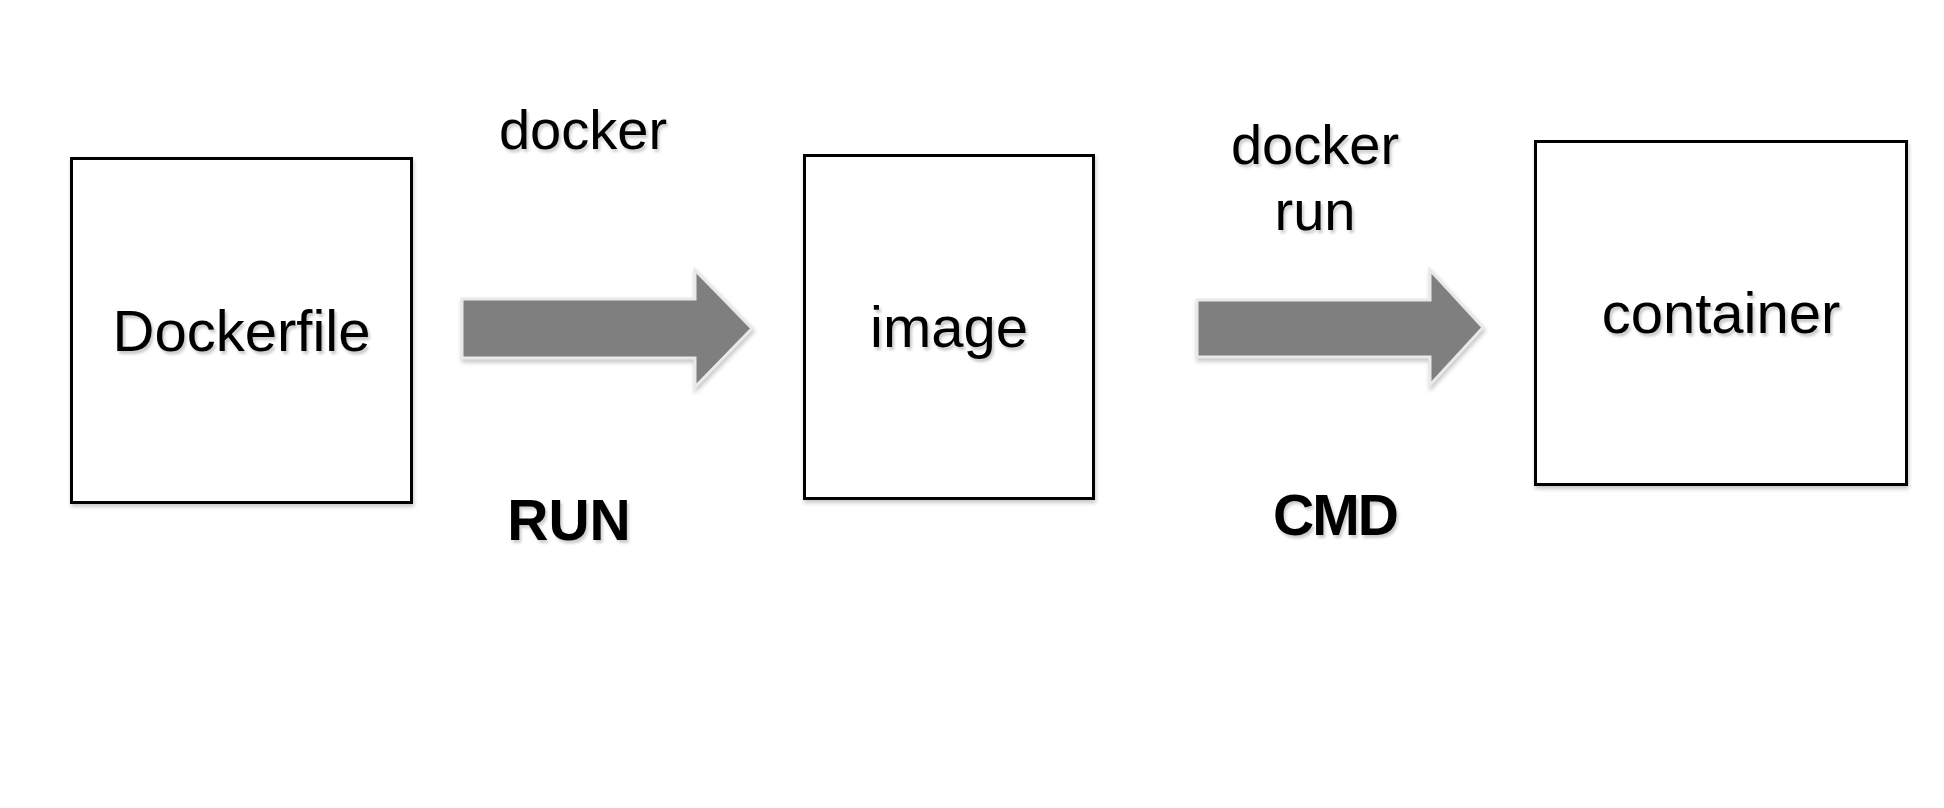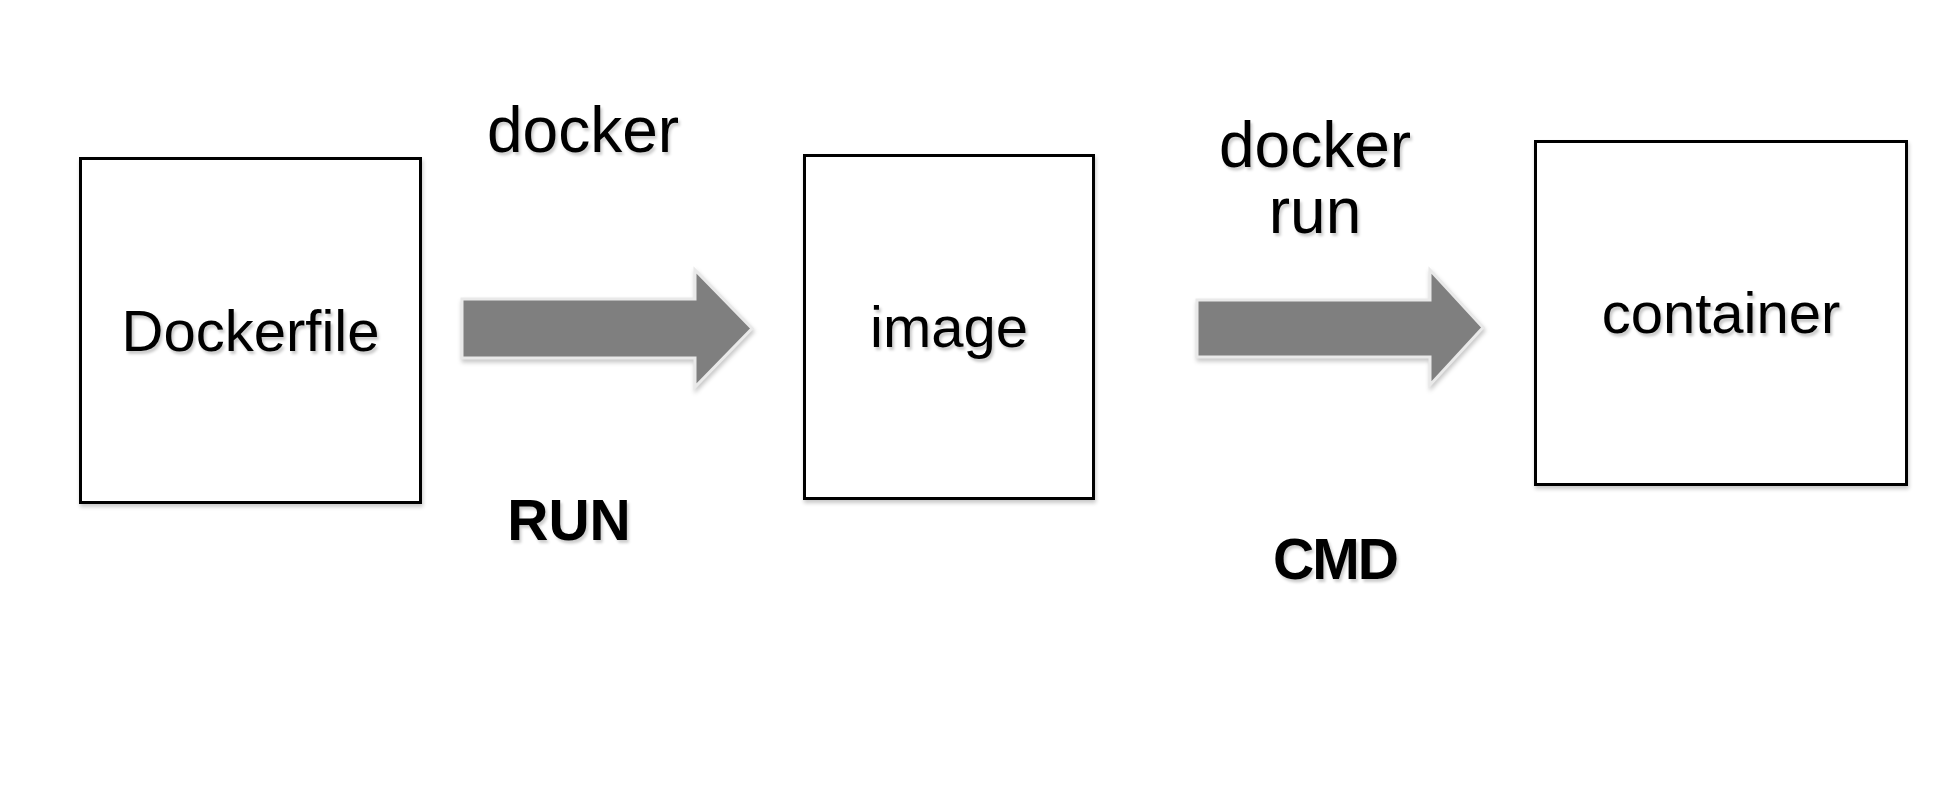--- a/index.html
+++ b/index.html
@@ -19,21 +19,21 @@
   .node {
     position: absolute;
     box-sizing: border-box;
     border: 3px solid var(--node-border, #000000);
     background: #ffffff;
     display: flex;
     align-items: center;
     justify-content: center;
     box-shadow: 1px 3px 4px rgba(0,0,0,0.22);
   }
-  #node-dockerfile { left: 70px;   top: 157px; width: 343px; height: 347px; margin-left: 9px; }
+  #node-dockerfile { left: 70px;   top: 157px; width: 343px; height: 347px; }
   #node-image      { left: 803px;  top: 154px; width: 292px; height: 346px; }
   #node-container  { left: 1534px; top: 140px; width: 374px; height: 346px; }
   .node-label {
     font-size: 58px;
     line-height: 1.1;
     text-shadow: 2px 3px 3px rgba(0,0,0,0.22);
     white-space: nowrap;
   }
   .arrow {
     position: absolute;
@@ -42,37 +42,37 @@
   #arrow-1 { left: 450px;  top: 258px; width: 315px; height: 145px; }
   #arrow-2 { left: 1185px; top: 258px; width: 315px; height: 145px; }
   .arrow polygon {
     fill: var(--arrow-fill, #7f7f7f);
     stroke: var(--arrow-outline, #e9e9e9);
     stroke-width: 3;
   }
   .cmd-label {
     position: absolute;
     text-align: center;
-    font-size: 64px;
+    font-size: 56px;
     line-height: 66px;
     text-shadow: 2px 3px 3px rgba(0,0,0,0.20);
   }
   .cmd-label span { display: block; }
   #edge1-command { left: 433px;  top: 97px;  width: 300px; }
   #edge2-command { left: 1165px; top: 112px; width: 300px; }
   .inst-label {
     position: absolute;
     text-align: center;
     font-weight: bold;
     font-size: 57px;
     text-shadow: 2px 3px 3px rgba(0,0,0,0.20);
   }
   .inst-label span { display: block; }
   #edge1-instruction { left: 444px;  top: 487px; width: 250px; line-height: 66px; }
-  #edge2-instruction { left: 1135px; top: 519px; width: 400px; line-height: 80px; letter-spacing: -2px; }
+  #edge2-instruction { left: 1135px; top: 475px; width: 400px; line-height: 80px; letter-spacing: -2px; }
 </style>
 </head>
 <body>
 
 <div class="canvas">
 
   <div class="node" id="node-dockerfile">
     <span class="node-label">Dockerfile</span>
   </div>
 

